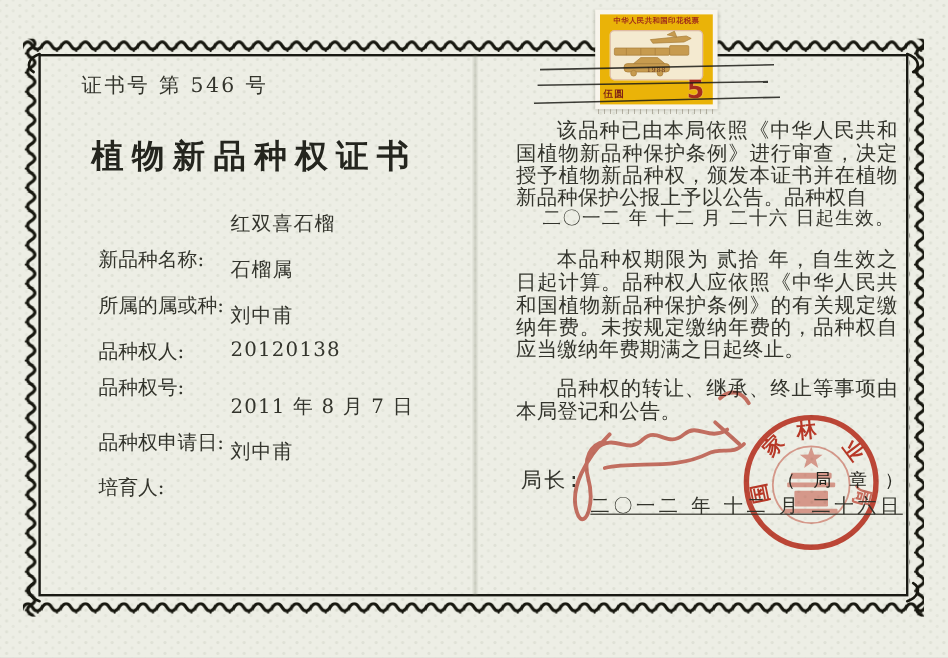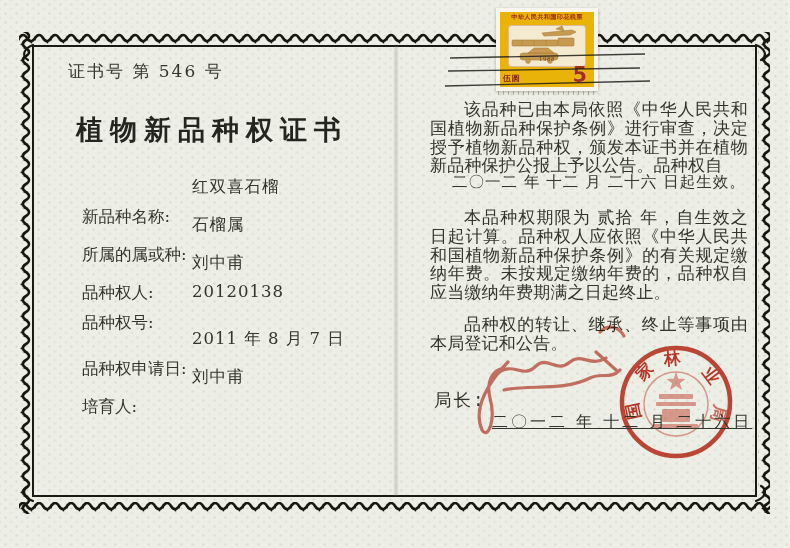--- a/index.html
+++ b/index.html
@@ -125,20 +125,21 @@
       <span class="fvalue">刘中甫</span>
     </div>
   </div>
 
   <div class="abs para p1">该品种已由本局依照《中华人民共和国植物新品种保护条例》进行审查，决定授予植物新品种权，颁发本证书并在植物新品种保护公报上予以公告。品种权自</div>
   <div class="abs para p2">本品种权期限为 贰拾 年，自生效之日起计算。品种权人应依照《中华人民共和国植物新品种保护条例》的有关规定缴纳年费。未按规定缴纳年费的，品种权自应当缴纳年费期满之日起终止。</div>
   <div class="abs effline">二〇一二 年 十二 月 二十六 日起生效。</div>
   <div class="abs para p3">品种权的转让、继承、终止等事项由本局登记和公告。</div>
 
   <div class="abs director">局长:</div>
+  <div class="abs seal-note">（ 局 章 ）</div>
   <div class="abs issue-date">二〇一二 年 十二 月 二十六日</div>
 
   <svg class="abs sig-svg" width="210" height="120" viewBox="0 0 210 120">
     <g fill="none" stroke="#c65446" stroke-width="3.2" stroke-linecap="round" opacity="0.8">
       <path d="M70,40 C52,58 34,86 44,108 C50,118 58,98 52,76 C48,60 54,48 66,46"></path>
       <path d="M58,52 C76,38 84,58 98,44 C110,33 118,52 132,40 C144,30 152,46 168,36"></path>
       <path d="M66,68 C92,62 124,70 152,56 C164,50 172,58 182,48"></path>
       <path d="M162,10 C170,2 180,4 186,14"></path>
       <path d="M158,30 L178,48"></path>
     </g>

